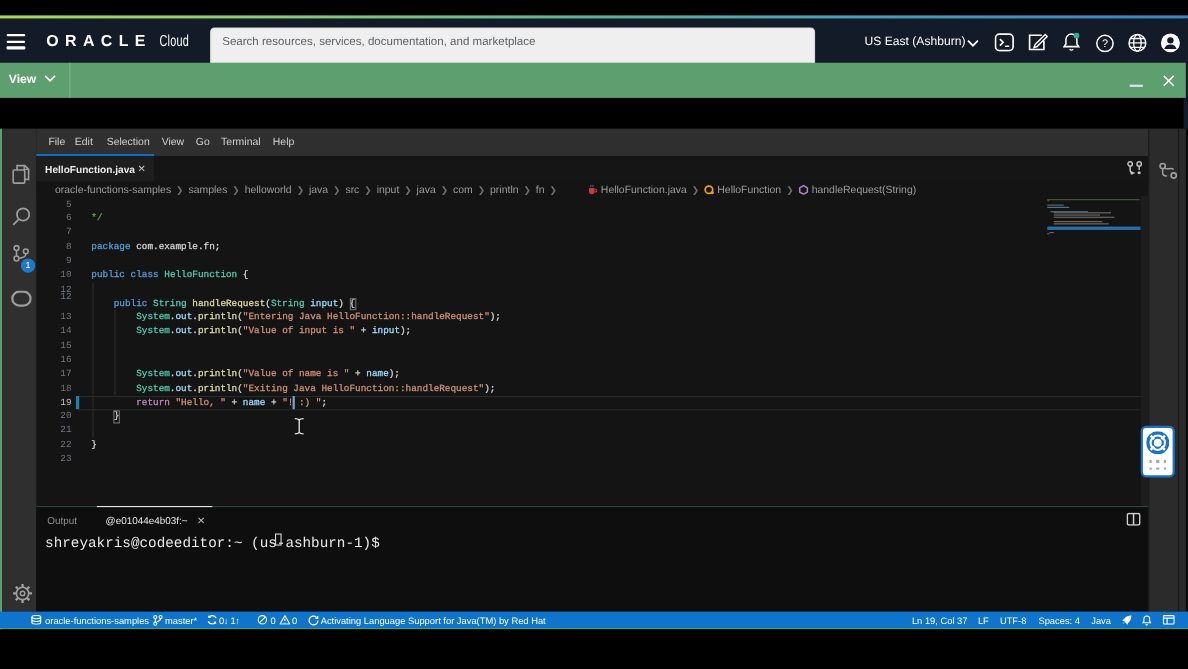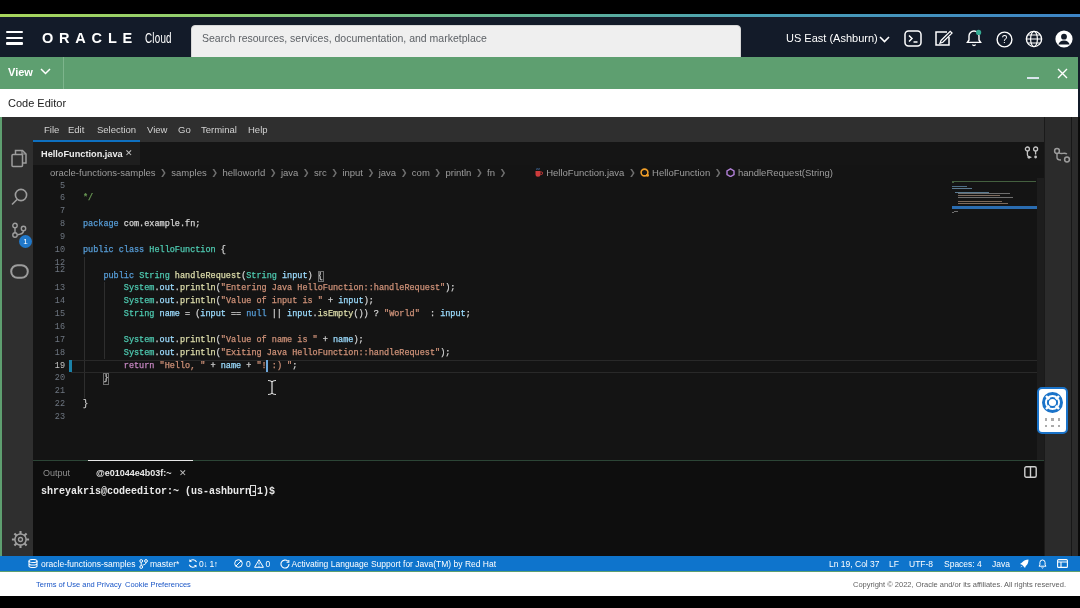--- a/index.html
+++ b/index.html
@@ -37,24 +37,24 @@
 #crumbs .row{position:absolute;left:17px;top:1.5px;display:flex;align-items:center;white-space:nowrap;font-size:9.5px;color:#9d9d9d}
 #crumbs .row .c{color:#6f6f6f;font-size:8px;padding:0 4.5px}
 
 #code{left:33px;top:118px;width:1011px;height:343px}
 .ln{position:absolute;left:0;width:32px;text-align:right;font-family:"Liberation Mono",monospace;font-size:8.5px;color:#6e7681;line-height:12.857px}
 .cl{position:absolute;left:50px;white-space:pre;font-family:"Liberation Mono",monospace;font-size:8.5px;color:#d4d4d4;line-height:12.857px;-webkit-text-stroke:.25px currentColor}
 .k{color:#569cd6}.cm{color:#6a9955}.ty{color:#4ec9b0}.fn2{color:#dcdcaa}.st{color:#ce9178}.va{color:#9cdcfe}.ct{color:#c586c0}
 
 #panel{left:33px;top:460px;width:1011px;height:96px;background:#0e0e0e;border-top:1px solid #2c4536}
 #panel .t1{position:absolute;left:10px;top:7px;font-size:9px;color:#8f8f8f}
-#panel .t2{position:absolute;left:63px;top:7px;font-size:9px;color:#e8e8e8;font-weight:bold}
+#panel .t2{position:absolute;left:63px;top:7px;font-size:9px;color:#e8e8e8;font-weight:normal}
 #panel .t2x{position:absolute;left:146px;top:7px;font-size:9px;color:#c0c0c0}
 #panel .topline{position:absolute;left:55px;top:-1px;width:105px;height:1px;background:#e7e7e7}
-#panel .term{position:absolute;left:8px;top:25px;font-family:"Liberation Mono",monospace;font-weight:bold;font-size:10px;color:#e9e9e9;white-space:pre}
+#panel .term{position:absolute;left:8px;top:25px;font-family:"Liberation Mono",monospace;font-weight:normal;font-size:13px;color:#e9e9e9;white-space:pre}
 #panel .cur{position:absolute;left:217px;top:24px;width:6px;height:11px;border:1px solid #d8d8d8}
 
 #status{left:0;top:556px;width:1080px;height:14.5px;background:#0e74cc;color:#fff;font-size:8.5px}
 #status .it{position:absolute;top:2.5px;white-space:nowrap}
 #gline2{left:0;top:570.5px;width:1080px;height:1.5px;background:#5e9f70}
 #footer{left:0;top:572px;width:1080px;height:24px;background:#fff}
 #footer a{position:absolute;top:8px;font-size:7.5px;color:#1a56c7;text-decoration:none}
 #footer .cp{position:absolute;top:8px;right:14px;font-size:7.5px;color:#5f5f5f}
 svg{display:block}
 </style></head>
@@ -111,23 +111,20 @@
     <span class="vw">View</span>
     <svg style="position:absolute;left:40px;top:11px" width="11" height="8" viewBox="0 0 11 8">
         <path d="M1 1l4.5 4.5L10 1" stroke="#fff" stroke-width="1.5" fill="none"></path>
       </svg>
     <div class="sep"></div>
     <div class="min"></div>
     <svg style="position:absolute;left:1057px;top:11px" width="11" height="11" viewBox="0 0 11 11">
         <path d="M1 1l9 9M10 1l-9 9" stroke="#fff" stroke-width="1.4"></path>
       </svg>
   </div>
-  <div class="abs" id="wbar">
-      <span>Code Editor</span>
-    </div>
 
   <div class="abs" id="win"></div>
   <div class="abs greenedge"></div>
   <div class="abs" id="abar">
     <svg class="abs" style="left:8px;top:32px" width="18" height="19" viewBox="0 0 18 19">
         <path d="M5.5 5.5v-4h7l3.5 3.5v9h-4" fill="none" stroke="#9d9d9d" stroke-width="1.5"></path>
         <path d="M12 1.5V5h3.5" fill="none" stroke="#9d9d9d" stroke-width="1.2"></path>
         <rect x="2" y="5.5" width="10.5" height="12" rx="1" fill="none" stroke="#9d9d9d" stroke-width="1.5"></rect>
       </svg>
     <svg class="abs" style="left:8px;top:70px" width="19" height="19" viewBox="0 0 19 19">
@@ -234,21 +231,20 @@
     <div class="ln" style="top:267.3px">21</div>
     <div class="ln" style="top:280.1px">22</div>
     <div class="ln" style="top:293px">23</div>
 
     <div class="cl" style="top:74.4px"><span class="cm">*/</span></div>
     <div class="cl" style="top:100.1px"><span class="k">package</span> com.example.fn;</div>
     <div class="cl" style="top:125.8px"><span class="k">public</span> <span class="k">class</span> <span class="ty">HelloFunction</span> {</div>
     <div class="cl" style="top:151.5px">    <span class="k">public</span> <span class="ty">String</span> <span class="fn2">handleRequest</span>(<span class="ty">String</span> <span class="va">input</span>) {</div>
     <div class="cl" style="top:164.4px">        <span class="ty">System</span>.<span class="va">out</span>.<span class="fn2">println</span>(<span class="st">"Entering Java HelloFunction::handleRequest"</span>);</div>
     <div class="cl" style="top:177.3px">        <span class="ty">System</span>.<span class="va">out</span>.<span class="fn2">println</span>(<span class="st">"Value of input is "</span> + <span class="va">input</span>);</div>
-    <div class="cl" style="top:190.1px">        <span class="ty">String</span> <span class="va">name</span> = (<span class="va">input</span> == <span class="k">null</span> || <span class="va">input</span>.<span class="fn2">isEmpty</span>()) ? <span class="st">"World"</span>  : <span class="va">input</span>;</div>
     <div class="cl" style="top:215.8px">        <span class="ty">System</span>.<span class="va">out</span>.<span class="fn2">println</span>(<span class="st">"Value of name is "</span> + <span class="va">name</span>);</div>
     <div class="cl" style="top:228.7px">        <span class="ty">System</span>.<span class="va">out</span>.<span class="fn2">println</span>(<span class="st">"Exiting Java HelloFunction::handleRequest"</span>);</div>
     <div class="cl" style="top:241.5px">        <span class="ct">return</span> <span class="st">"Hello, "</span> + <span class="va">name</span> + <span class="st">"! :) "</span>;</div>
     <div class="cl" style="top:254.4px">    }</div>
     <div class="cl" style="top:280.1px">}</div>
 
     <div class="abs" style="left:284.5px;top:152.5px;width:6px;height:11.5px;border:1px solid #707070"></div>
     <div class="abs" style="left:69.5px;top:255.4px;width:6px;height:11.5px;border:1px solid #707070"></div>
 
     <div class="abs" style="left:233.3px;top:242px;width:1.5px;height:12px;background:#6ea8dc"></div>
@@ -360,18 +356,13 @@
     <svg class="abs" style="left:1038px;top:2.5px" width="9" height="10" viewBox="0 0 9 10">
         <path d="M4.5 1a2.6 2.6 0 0 0-2.6 2.6v2.2L1 7.2h7l-.9-1.4V3.6A2.6 2.6 0 0 0 4.5 1z" fill="none" stroke="#fff"></path>
         <path d="M3.6 8.5a1 1 0 0 0 1.8 0" stroke="#fff" fill="none"></path>
       </svg>
     <svg class="abs" style="left:1057px;top:3px" width="11" height="9" viewBox="0 0 11 9">
         <rect x=".6" y=".6" width="9.8" height="7.8" rx="1" fill="none" stroke="#fff" stroke-width="1.1"></rect>
         <path d="M1 3h9.4M4 3v5" stroke="#fff" stroke-width="1.1"></path>
       </svg>
   </div>
   <div class="abs" id="gline2"></div>
-  <div class="abs" id="footer">
-    <a style="left:36px">Terms of Use and Privacy</a>
-    <a style="left:125px">Cookie Preferences</a>
-    <span class="cp">Copyright © 2022, Oracle and/or its affiliates. All rights reserved.</span>
-  </div>
 </div>
 
 </body></html>

